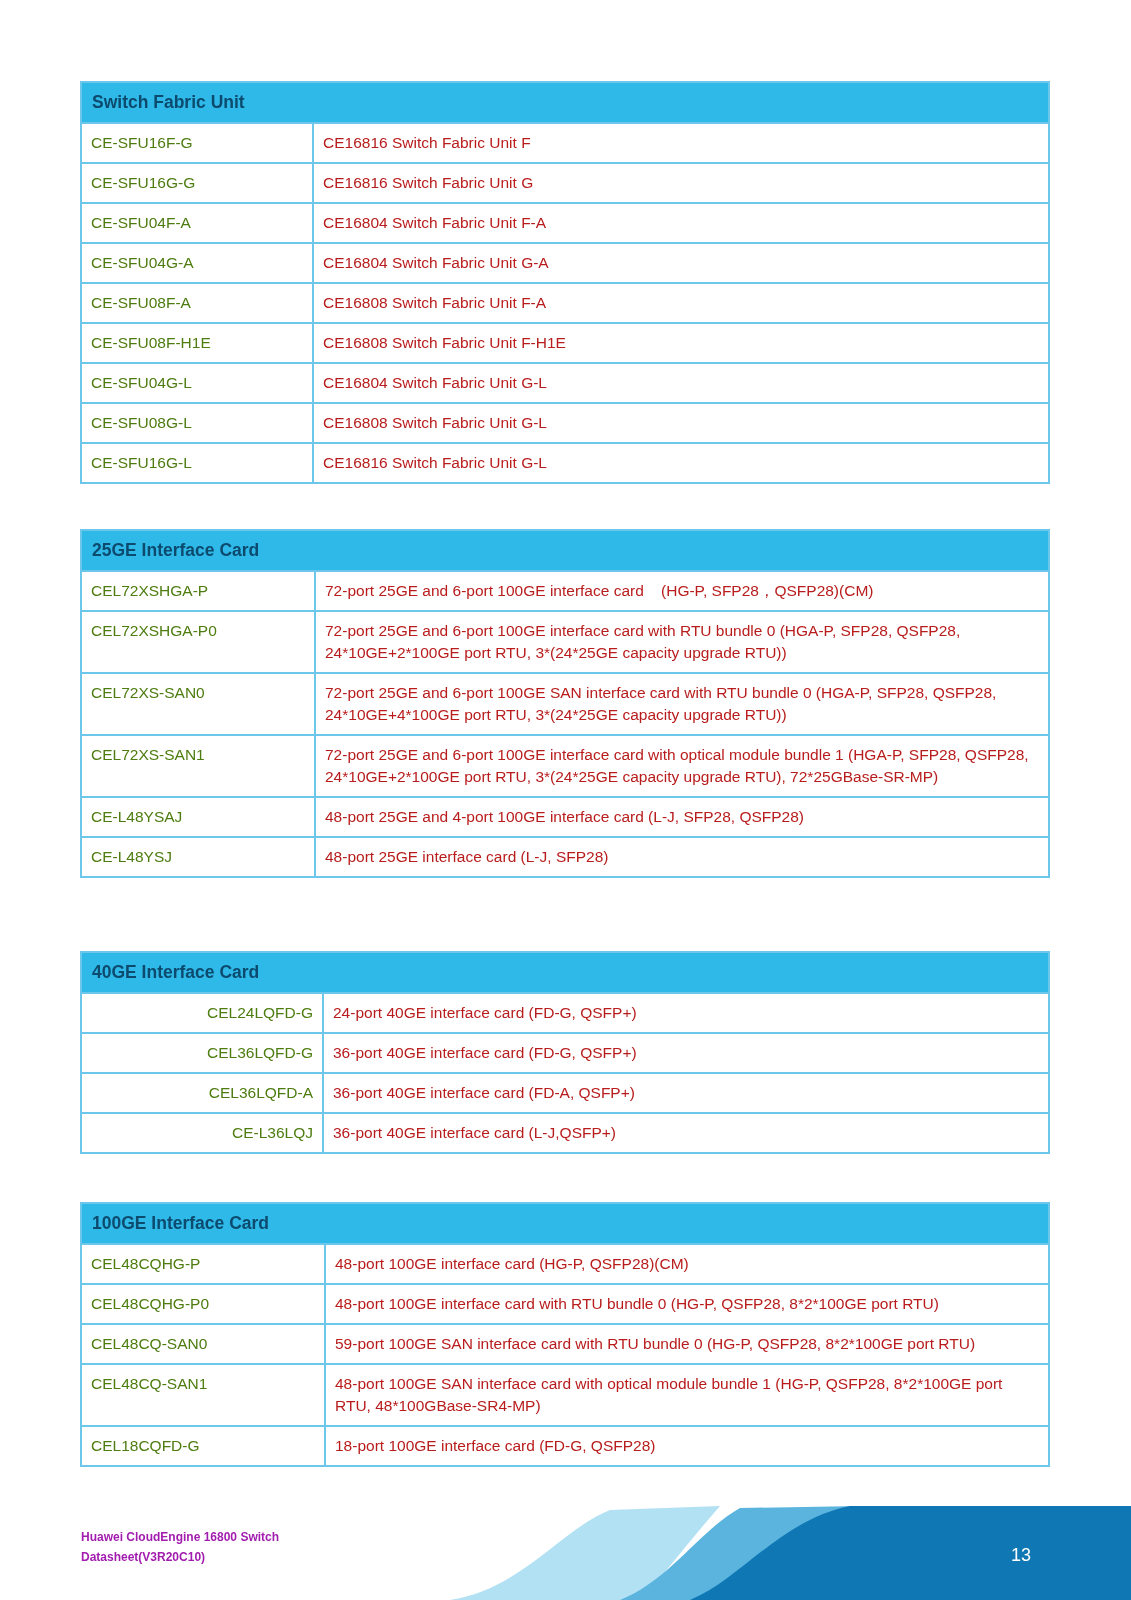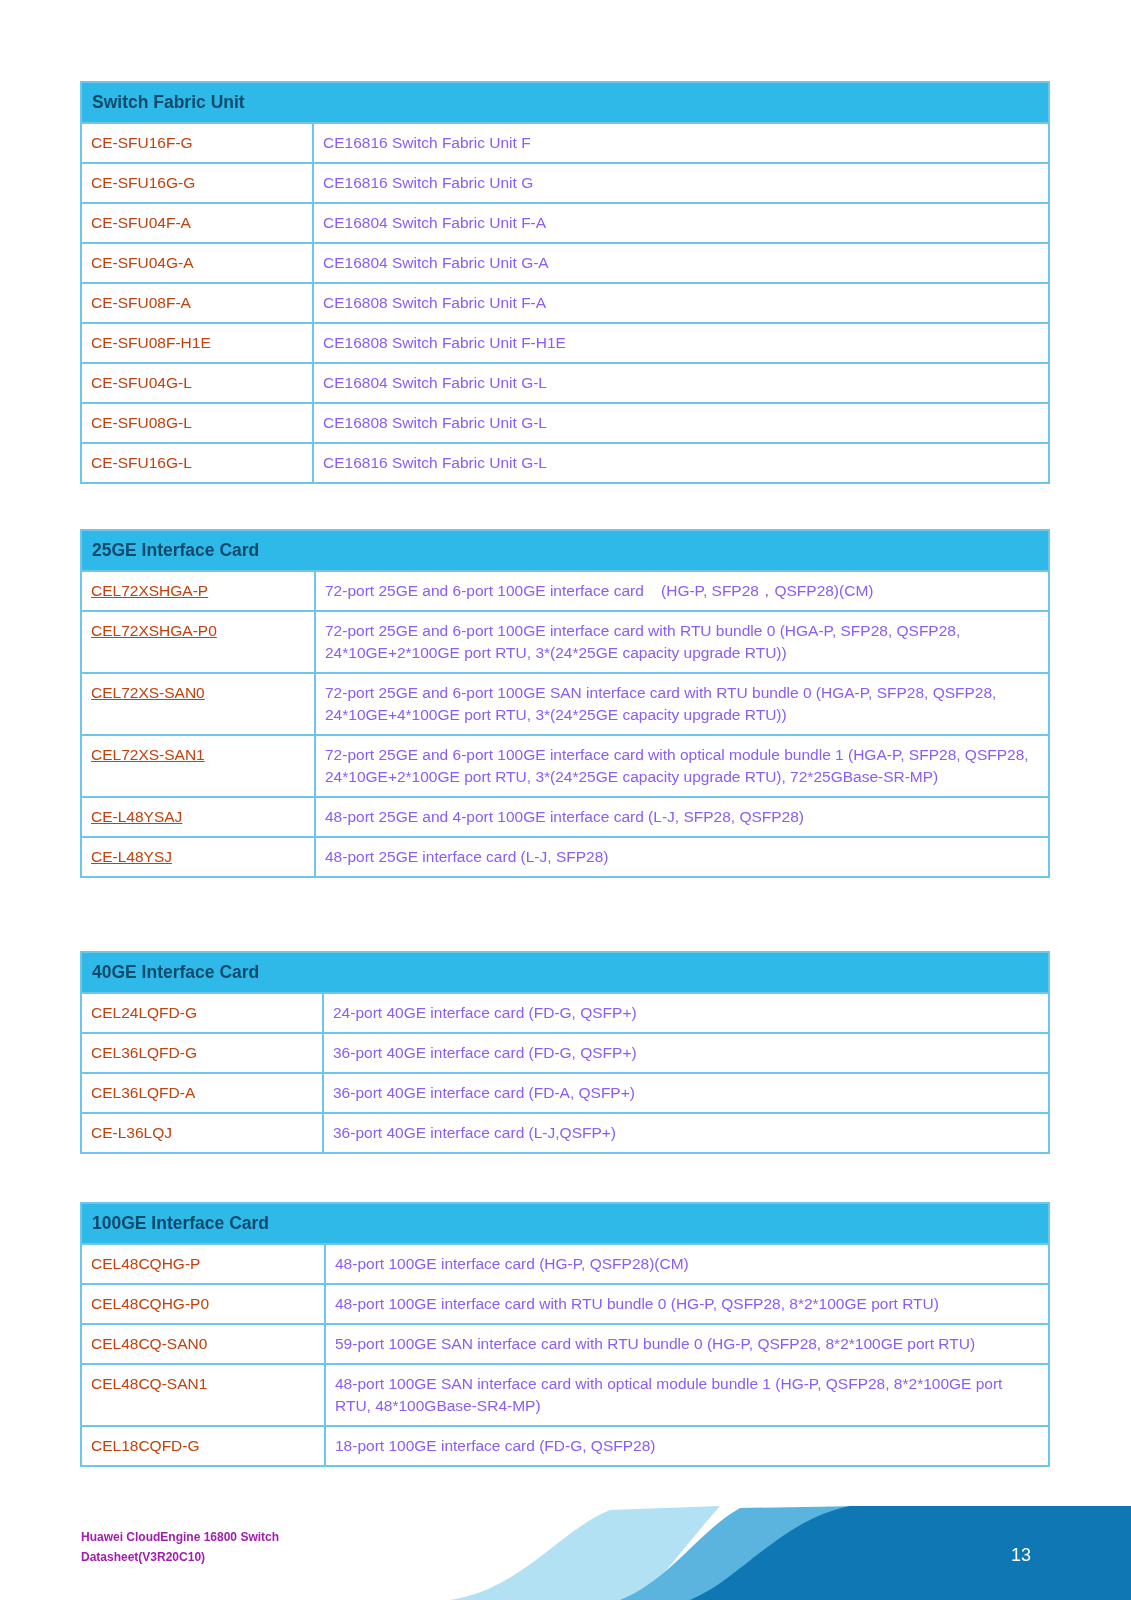--- a/index.html
+++ b/index.html
@@ -19,28 +19,28 @@
       font-weight: bold; font-size: 17.5px;
       height: 39px; padding: 0 10px;
       border: 2px solid #6cc7ea;
     }
     .tbl td {
       border: 2px solid #6cc7ea;
       padding: 8px 9px 8px 9px;
       vertical-align: top;
       line-height: 22px;
     }
-    .tbl td.code { color: #c2410c; }
-    .tbl td.desc { color: #8b5cf6; }
+    .tbl td.code { color: #4d7c0f; }
+    .tbl td.desc { color: #b91c1c; }
     #t1 { top: 81px; }
     #t1 td.code { width: 212px; }
     #t2 { top: 529px; }
-    #t2 td.code { width: 214px; text-decoration: underline; }
+    #t2 td.code { width: 214px; }
     #t3 { top: 951px; }
-    #t3 td.code { width: 222px; }
+    #t3 td.code { width: 222px; text-align: right; }
     #t4 { top: 1202px; }
     #t4 td.code { width: 224px; }
     .footer-text {
       position: absolute; left: 81px; top: 1527px;
       color: #a21caf; font-size: 12px; line-height: 20px; font-weight: bold;
     }
     .page-num {
       position: absolute; right: 100px; top: 1545px;
       color: #ffffff; font-size: 18px;
     }

